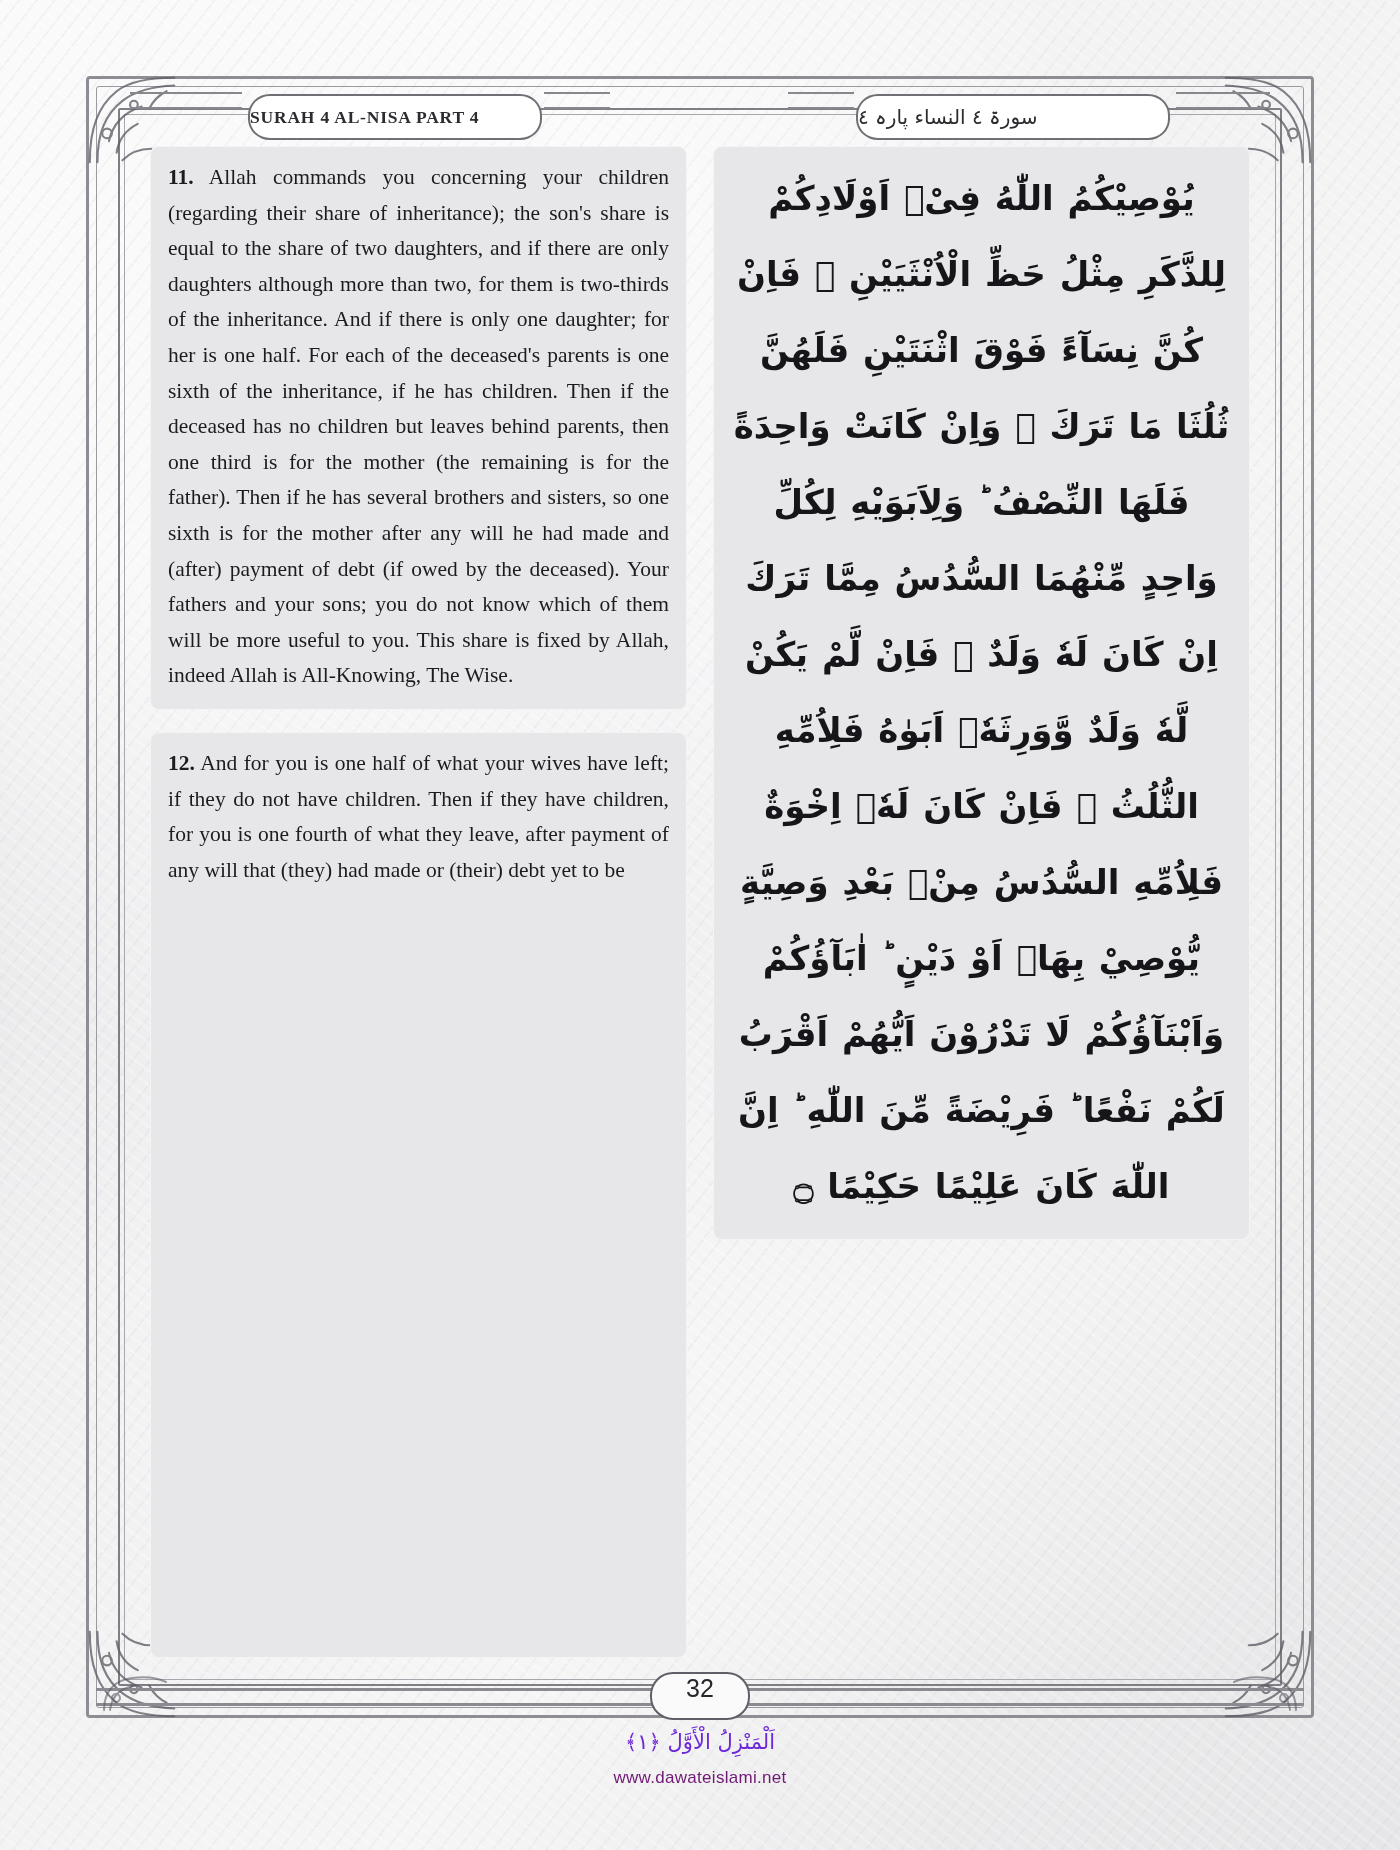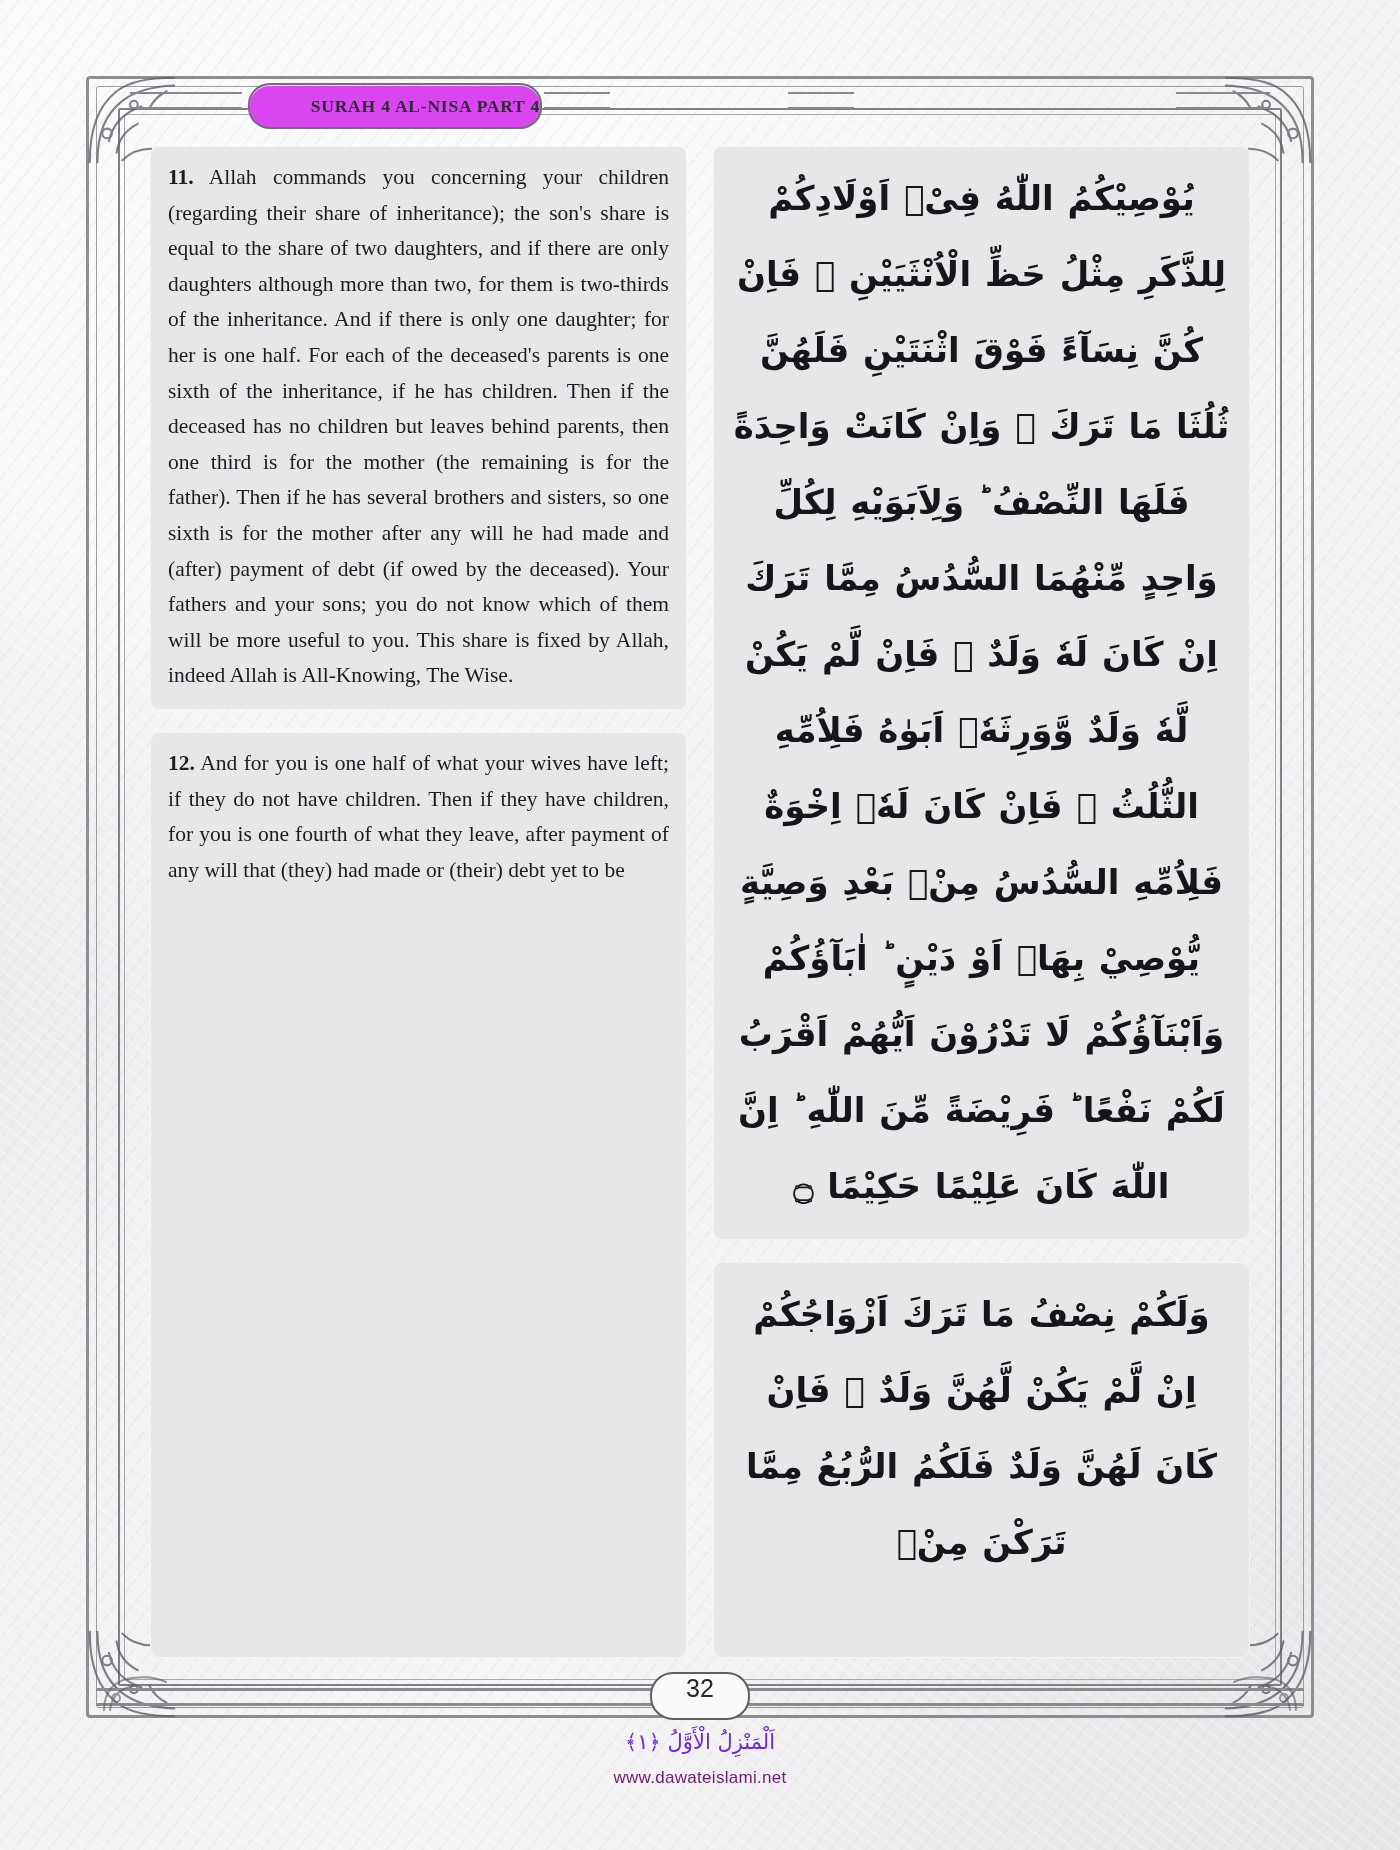--- a/index.html
+++ b/index.html
@@ -55,25 +55,25 @@
   .corner.tl{left:84px;top:72px;}
   .corner.tr{right:84px;top:72px;transform:scaleX(-1);}
   .corner.bl{left:84px;bottom:128px;transform:scaleY(-1);}
   .corner.br{right:84px;bottom:128px;transform:scale(-1,-1);}
 
   
   .header-row{
     position:absolute;left:130px;right:130px;top:78px;height:52px;
   }
   .banner{
-    position:absolute;top:5px;height:42px;
-    background:#d946ef;
+    position:absolute;top:16px;height:42px;
+    background:#ffffff;
     border:2px solid #6f6f76;
     border-radius:22px/21px;
-    display:flex;align-items:center;justify-content:flex-end;
+    display:flex;align-items:center;justify-content:flex-start;
     box-shadow:0 1px 0 rgba(255,255,255,.8) inset;
   }
   .banner-left{left:118px;width:290px;}
   .banner-right{right:100px;width:310px;}
   .banner-left .btext{
     font-family:"Liberation Serif",serif;
     font-size:17.5px;font-weight:700;letter-spacing:.8px;
     color:#2b2b30;white-space:nowrap;
   }
   .banner-right .btext{
@@ -229,39 +229,39 @@
 
 <div class="header-row">
   <div class="rail r1"></div>
   <div class="rail r2"></div>
   <div class="rail r3"></div>
   <div class="rail r4"></div>
 
   <div class="banner banner-left">
     <span class="btext">SURAH 4 AL-NISA PART 4</span>
   </div>
+  <div class="banner banner-right">
+    <span class="btext">سورۃ ٤ النساء پارہ ٤</span>
+  </div>
 </div>
 
 <div class="body-cols">
 
   <div class="col">
     <div class="verse-card v11-en">
       <div class="en-text"><span class="vnum">11.</span><span> Allah commands you concerning your children (regarding their share of inheritance); the son's share is equal to the share of two daughters, and if there are only daughters although more than two, for them is two-thirds of the inheritance. And if there is only one daughter; for her is one half. For each of the deceased's parents is one sixth of the inheritance, if he has children. Then if the deceased has no children but leaves behind parents, then one third is for the mother (the remaining is for the father). Then if he has several brothers and sisters, so one sixth is for the mother after any will he had made and (after) payment of debt (if owed by the deceased). Your fathers and your sons; you do not know which of them will be more useful to you. This share is fixed by Allah, indeed Allah is All-Knowing, The Wise.</span></div>
     </div>
     <div class="verse-card v12-en">
       <div class="en-text"><span class="vnum">12.</span><span> And for you is one half of what your wives have left; if they do not have children. Then if they have children, for you is one fourth of what they leave, after payment of any will that (they) had made or (their) debt yet to be</span></div>
     </div>
   </div>
 
   <div class="col">
     <div class="verse-card ar-card-11">
       <div class="ar-text">يُوْصِيْكُمُ اللّٰهُ فِیْۤ اَوْلَادِكُمْ لِلذَّكَرِ مِثْلُ حَظِّ الْاُنْثَيَيْنِ ۚ فَاِنْ كُنَّ نِسَآءً فَوْقَ اثْنَتَيْنِ فَلَهُنَّ ثُلُثَا مَا تَرَكَ ۚ وَاِنْ كَانَتْ وَاحِدَةً فَلَهَا النِّصْفُ ؕ وَلِاَبَوَيْهِ لِكُلِّ وَاحِدٍ مِّنْهُمَا السُّدُسُ مِمَّا تَرَكَ اِنْ كَانَ لَهٗ وَلَدٌ ۚ فَاِنْ لَّمْ يَكُنْ لَّهٗ وَلَدٌ وَّوَرِثَهٗۤ اَبَوٰهُ فَلِاُمِّهِ الثُّلُثُ ۚ فَاِنْ كَانَ لَهٗۤ اِخْوَةٌ فَلِاُمِّهِ السُّدُسُ مِنْۢ بَعْدِ وَصِيَّةٍ يُّوْصِيْ بِهَاۤ اَوْ دَيْنٍ ؕ اٰبَآؤُكُمْ وَاَبْنَآؤُكُمْ لَا تَدْرُوْنَ اَيُّهُمْ اَقْرَبُ لَكُمْ نَفْعًا ؕ فَرِيْضَةً مِّنَ اللّٰهِ ؕ اِنَّ اللّٰهَ كَانَ عَلِيْمًا حَكِيْمًا ۝</div>
-    </div>
-    <div class="verse-card ar-card-12">
-      <div class="ar-text">وَلَكُمْ نِصْفُ مَا تَرَكَ اَزْوَاجُكُمْ اِنْ لَّمْ يَكُنْ لَّهُنَّ وَلَدٌ ۚ فَاِنْ كَانَ لَهُنَّ وَلَدٌ فَلَكُمُ الرُّبُعُ مِمَّا تَرَكْنَ مِنْۢ</div>
     </div>
   </div>
 
 </div>
 
 <div class="footer">
   <div class="foot-rails"></div>
 
   <div class="foot-orn l">
     <svg viewBox="0 0 70 46">

